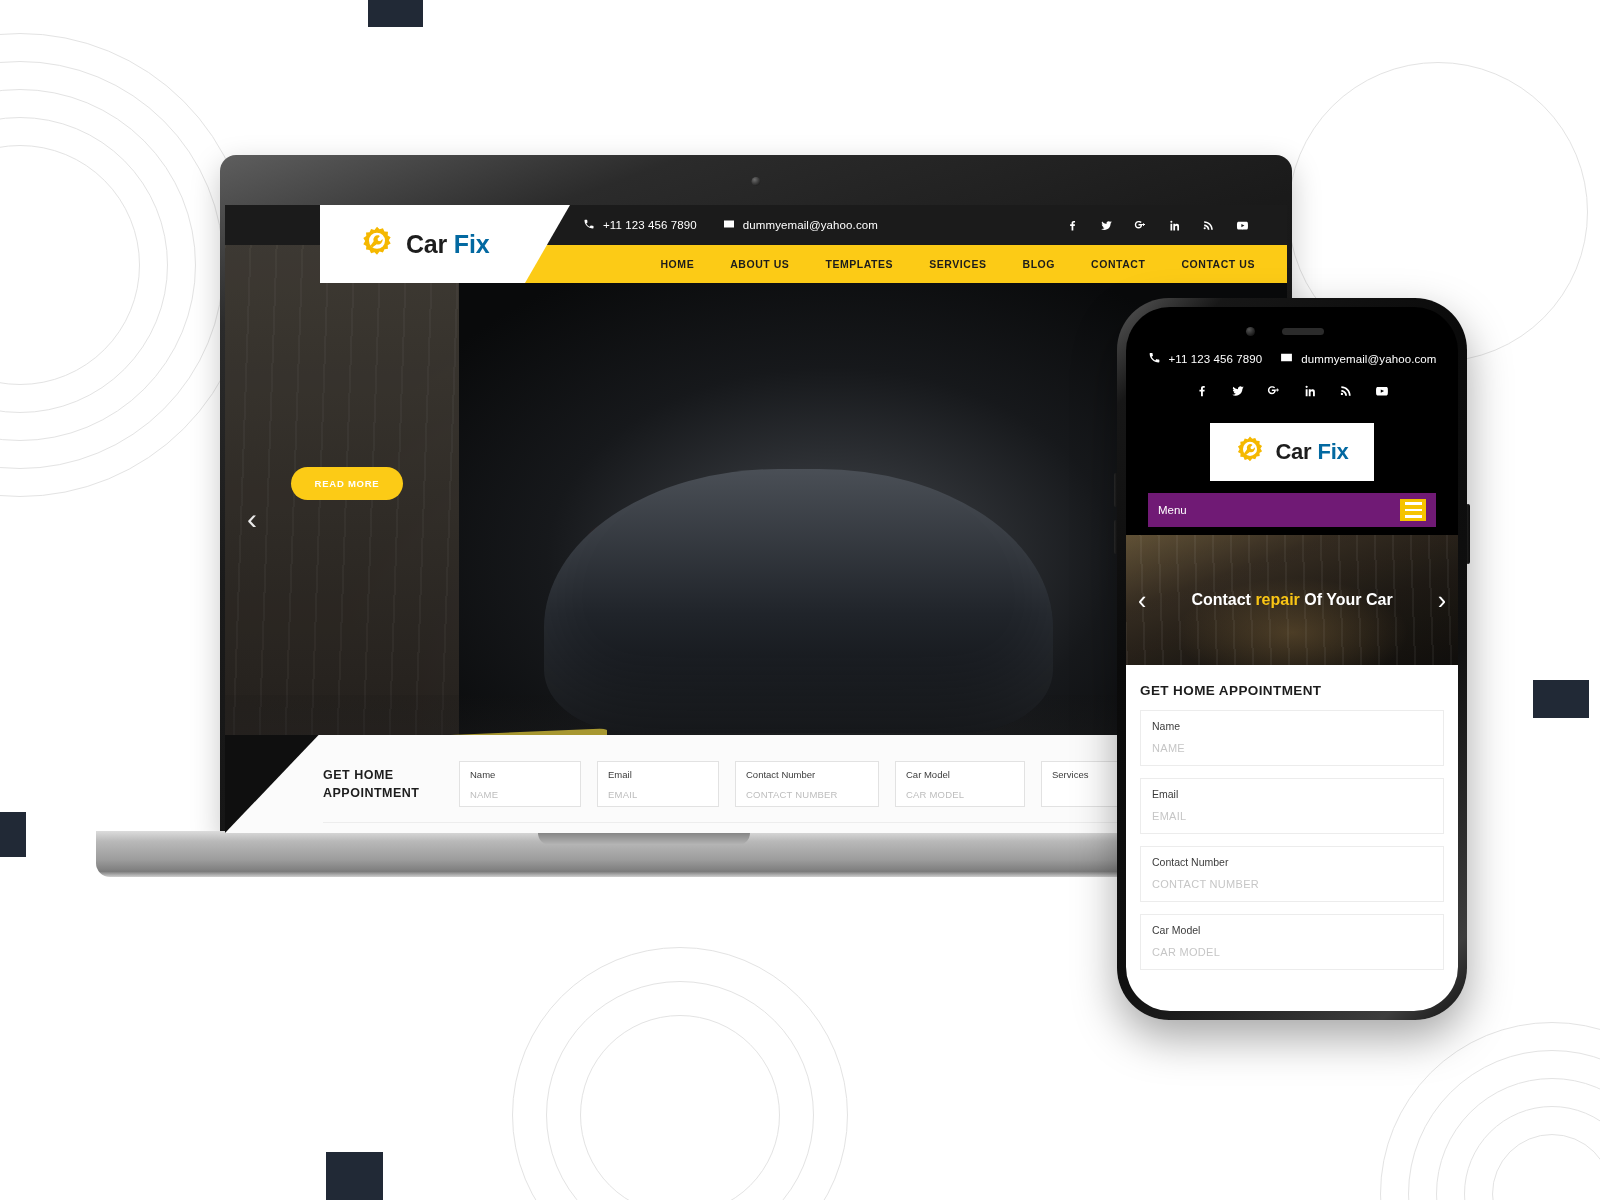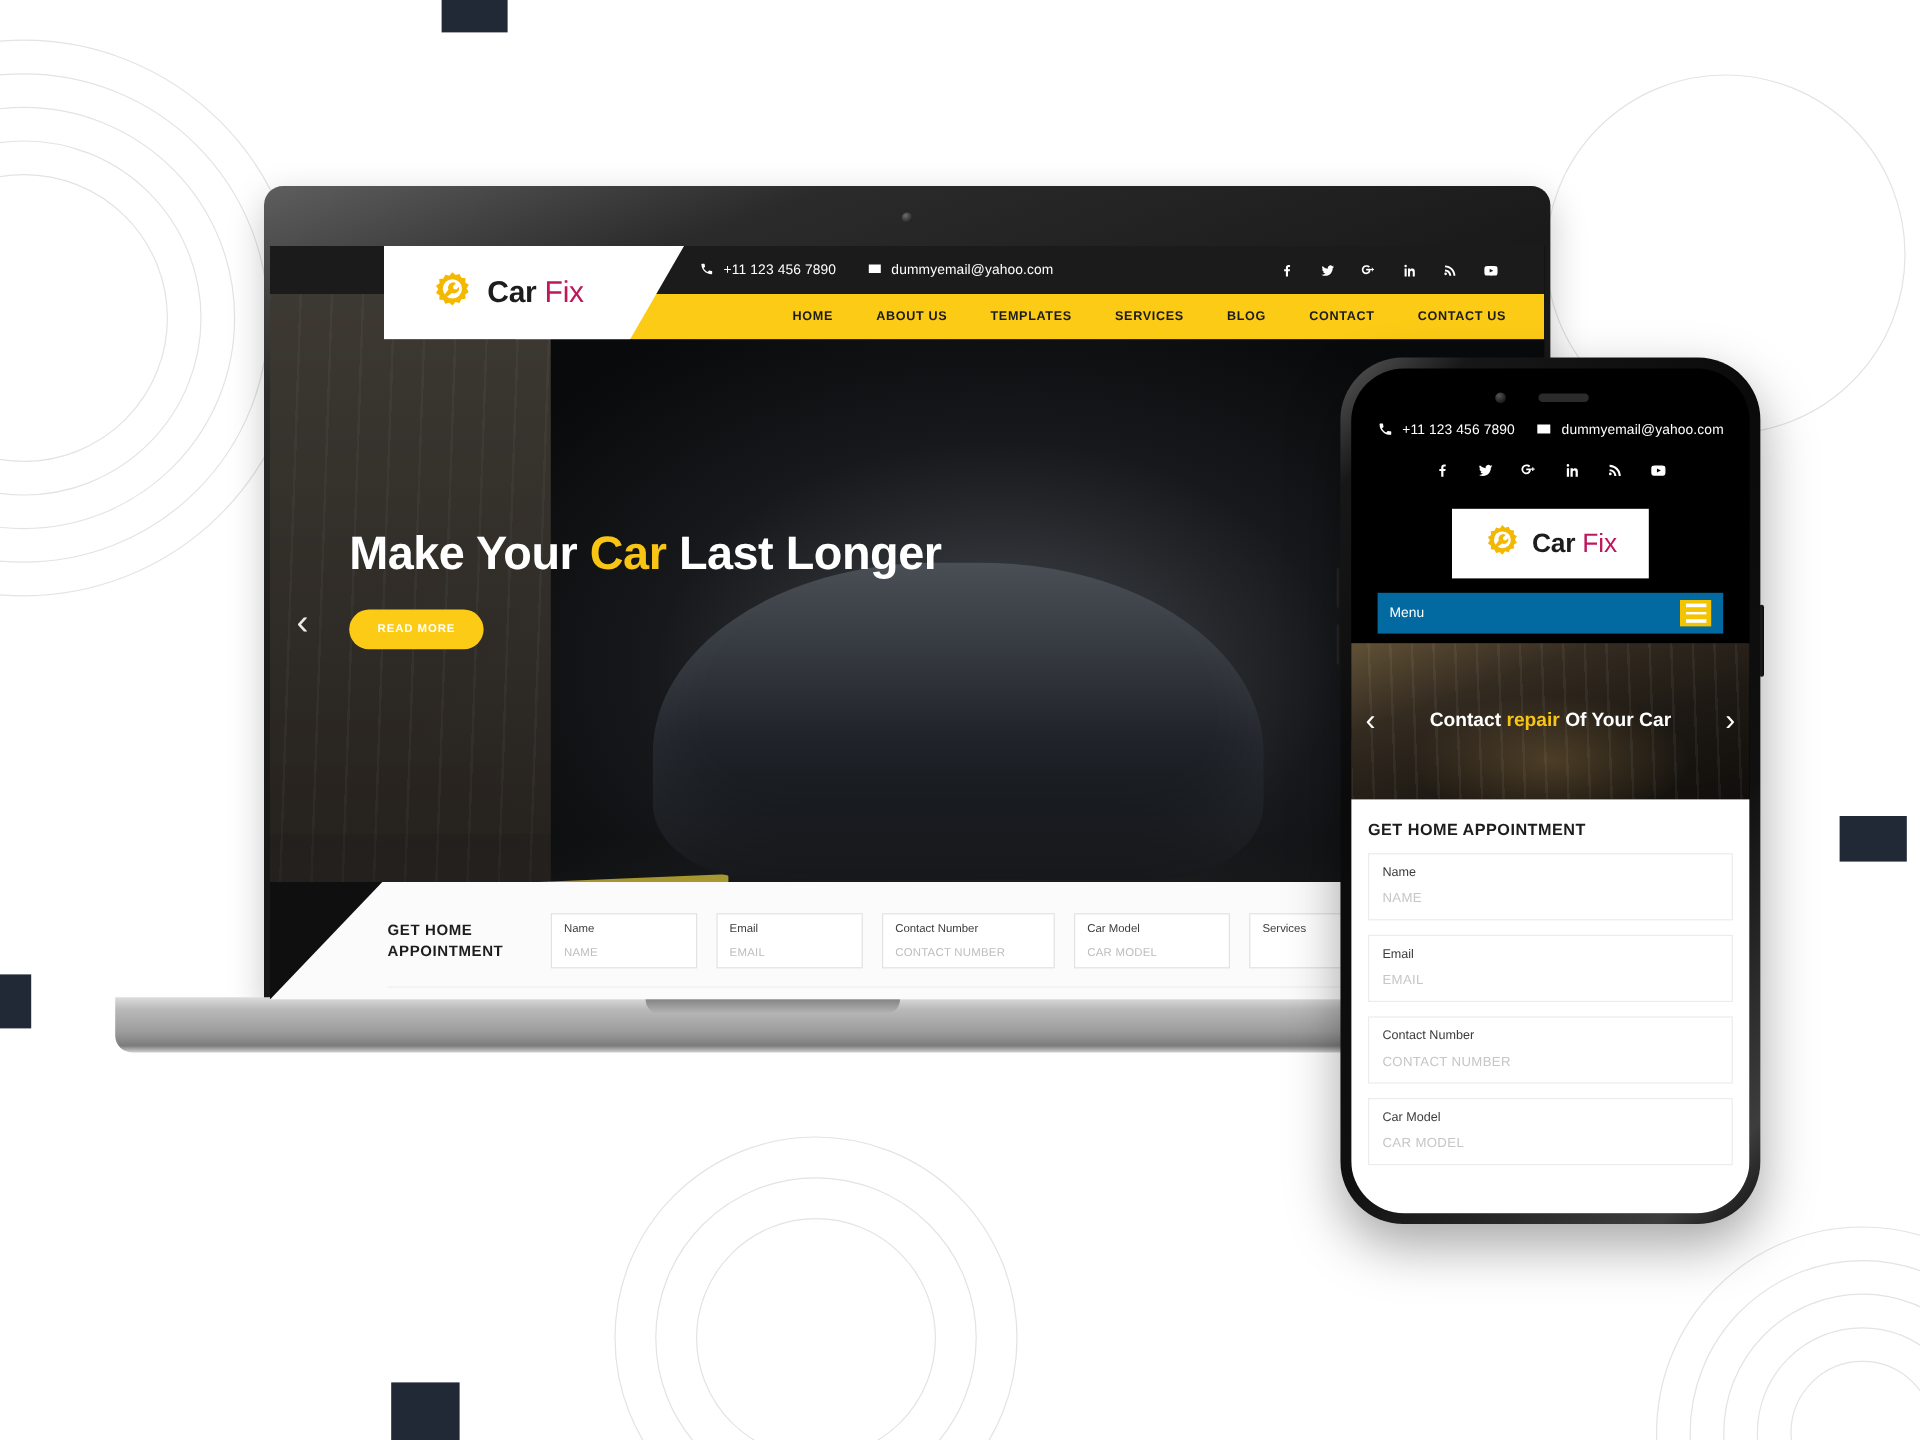--- a/index.html
+++ b/index.html
@@ -84,21 +84,21 @@
   .socials svg{ width:13px; height:13px; fill:#fff; }
 
   .logo-plate{
     position:absolute; left:95px; top:0; width:250px; height:78px;
     background:#fff; z-index:7;
     clip-path: polygon(0 0, 100% 0, 82% 100%, 0 100%);
     display:flex; align-items:center; padding-left:40px; gap:12px;
   }
   .logo-gear svg{ width:34px; height:34px; }
   .logo-txt{ font-size:25px; font-weight:700; color:#1d1d1d; letter-spacing:-.2px;}
-  .logo-txt .fix{ color:#be185d; font-weight:400; }
+  .logo-txt .fix{ color:#0369a1; font-weight:700; }
 
   .navbar{
     position:absolute; left:204px; top:40px; width:858px; height:38px;
     background:#fccb16; z-index:6;
     clip-path: polygon(9% 0, 100% 0, 100% 100%, 0 100%);
     display:flex; align-items:center; justify-content:flex-end; padding-right:14px; gap:0;
   }
   .nav-item{
     font-size:10.5px; font-weight:700; color:#1c1c1c; letter-spacing:.55px;
     padding:0 18px; height:38px; display:flex; align-items:center; position:relative;
@@ -157,21 +157,21 @@
   .m-top{ padding:44px 12px 0; }
   .m-contact{ display:flex; align-items:center; justify-content:center; gap:18px; }
   .m-contact .contact-item{ font-size:11.5px; }
   .m-socials{ display:flex; align-items:center; justify-content:center; gap:22px; margin-top:18px; }
   .m-socials svg{ width:14px; height:14px; fill:#fff; }
   .m-socials .s{ color:#fff; font-size:14px; }
   .m-logo{ margin:22px auto 0; width:164px; height:58px; background:#fff;
     display:flex; align-items:center; justify-content:center; gap:10px; }
   .m-logo .logo-gear svg{ width:30px; height:30px; }
   .m-logo .logo-txt{ font-size:22px; }
-  .m-menu{ margin:12px 10px 0; height:34px; background:#0369a1; display:flex; align-items:center;
+  .m-menu{ margin:12px 10px 0; height:34px; background:#701a75; display:flex; align-items:center;
     justify-content:space-between; padding:0 10px; }
   .m-menu .mtext{ font-size:11.5px; color:#fff; }
   .burger{ width:26px; height:22px; background:#f5c400; display:flex; flex-direction:column;
     align-items:center; justify-content:center; gap:4px; }
   .burger i{ display:block; width:17px; height:2.6px; background:#fff; }
   .m-hero{ position:relative; margin-top:8px; height:130px; overflow:hidden;
     background: linear-gradient(160deg,#6b5a3c 0%,#3a3024 30%,#211c16 62%,#12100d 100%); }
   .m-hero::before{ content:""; position:absolute; inset:0;
     background: repeating-linear-gradient(88deg, rgba(255,255,255,.05) 0 2px, rgba(0,0,0,0) 2px 18px),
                 radial-gradient(ellipse 50% 60% at 50% 75%, rgba(120,95,55,.5), rgba(0,0,0,.1) 70%); }
@@ -307,21 +307,20 @@
           <a class="nav-item active">HOME</a>
           <a class="nav-item">ABOUT US</a>
           <a class="nav-item">TEMPLATES</a>
           <a class="nav-item">SERVICES</a>
           <a class="nav-item">BLOG</a>
           <a class="nav-item">CONTACT</a>
           <a class="nav-item">CONTACT US</a>
         </div>
 
         <div class="hero-copy">
-          <div class="hero-title"><span>Make Your </span><span class="hl">Car</span><span> Last Longer</span></div>
           <div class="read-more">READ MORE</div>
         </div>
 
         <div class="arrow-l">‹</div>
         <div class="arrow-r">›</div>
 
         <div class="dots">
           <span class="dot"></span>
           <span class="dot on"></span>
           <span class="dot"></span>

